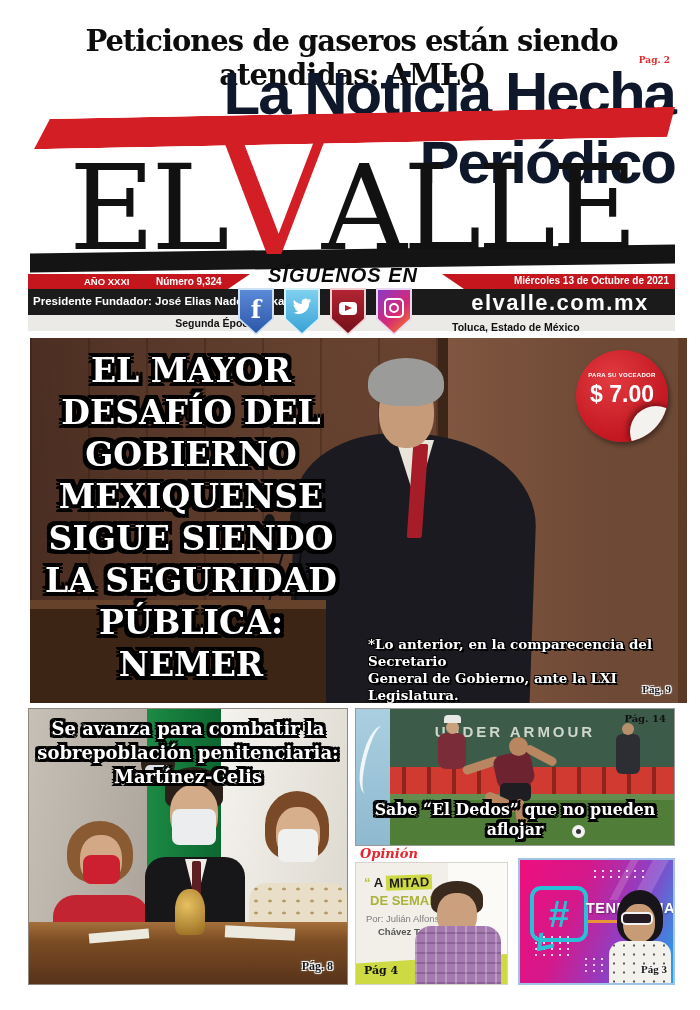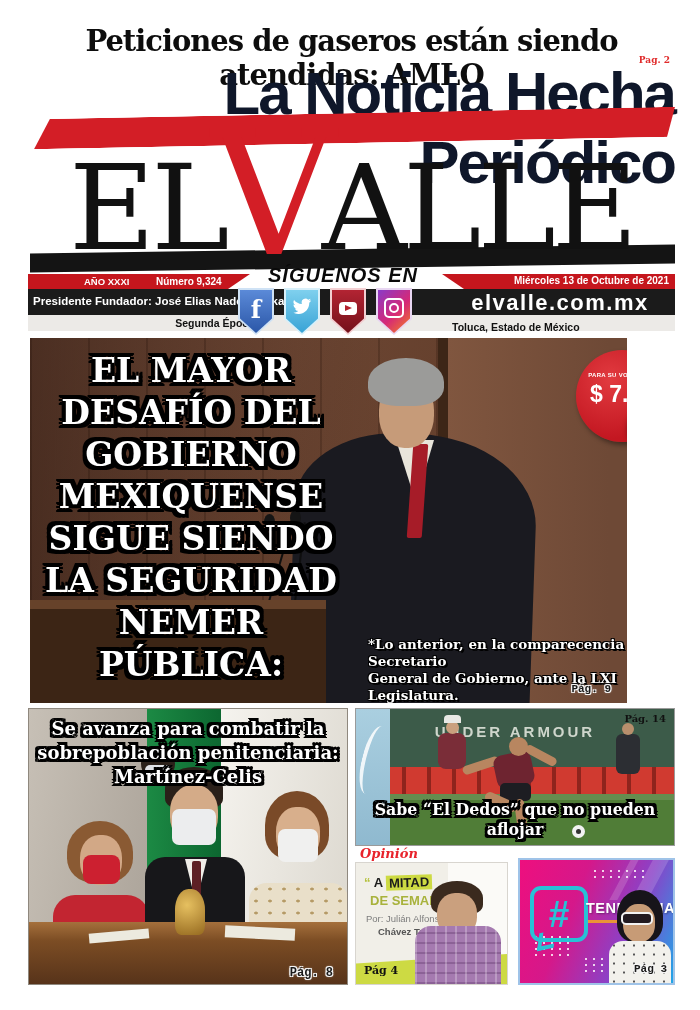--- a/index.html
+++ b/index.html
@@ -65,25 +65,25 @@
   .ig-cam:after{content:"";position:absolute;left:3px;top:3px;width:6px;height:6px;border:2px solid #fff;border-radius:50%;}
 
   
   .outl{color:#fff;font-family:"DejaVu Serif",serif;font-weight:bold;
         text-shadow:-2px -2px 0 #000,2px -2px 0 #000,-2px 2px 0 #000,2px 2px 0 #000,
                     0 -3px 0 #000,0 3px 0 #000,-3px 0 0 #000,3px 0 0 #000,
                     3px 3px 0 #000,-3px 3px 0 #000,3px -3px 0 #000,-3px -3px 0 #000;}
   .outl-big{text-shadow:-3px -3px 0 #000,3px -3px 0 #000,-3px 3px 0 #000,3px 3px 0 #000,
                     0 -4px 0 #000,0 4px 0 #000,-4px 0 0 #000,4px 0 0 #000,
                     4px 4px 0 #000,-4px 4px 0 #000,4px -4px 0 #000,-4px -4px 0 #000;}
-  .pag-dark{font-family:Liberation Mono, monospace;font-weight:bold;color:#1a1a1a;
+  .pag-dark{font-family:Liberation Serif, serif;font-weight:bold;color:#1a1a1a;
         text-shadow:1px 1px 0 #f5f5f5,-1px -1px 0 #f5f5f5,1px -1px 0 #f5f5f5,-1px 1px 0 #f5f5f5,0 0 3px #fff;}
 
   
-  .main-photo{position:absolute;top:338px;left:30px;width:597px;height:365px;overflow:hidden;
+  .main-photo{position:absolute;top:338px;left:30px;width:657px;height:365px;overflow:hidden;
         background:linear-gradient(105deg,#7d5340 0%,#6a4431 45%,#5c3926 100%);}
   .wood-lines{position:absolute;inset:0;
         background:repeating-linear-gradient(90deg,rgba(30,12,4,.22) 0 2px,transparent 2px 58px);}
   .wood-frame{position:absolute;top:0;bottom:0;left:408px;width:10px;background:#3d2617;}
   .wood-panel{position:absolute;top:0;bottom:0;left:418px;width:230px;
         background:linear-gradient(90deg,#80563f,#6e4936 70%);}
   .photo-vignette{position:absolute;inset:0;
         background:linear-gradient(90deg,rgba(25,10,4,.5),rgba(25,10,4,.08) 45%,transparent 60%);}
   .mp-hair{position:absolute;left:338px;top:20px;width:76px;height:48px;background:#9b9b99;
         border-radius:50% 50% 38% 38%;}
@@ -150,21 +150,21 @@
   .ls-w2-mask{left:249px;top:120px;width:40px;height:33px;background:#f0f0ef;border-radius:7px;}
   .ls-w2-body{left:220px;top:174px;width:100px;height:88px;background:#e9dfc9;border-radius:18px 18px 0 0;
         background-image:radial-gradient(#b59a66 1.5px,transparent 2px);background-size:14px 12px;}
   .ls-desk{position:absolute;left:0;right:0;bottom:0;height:62px;
         background:linear-gradient(180deg,#a5703c 0%,#7c4d24 30%,#57331a 100%);z-index:5;}
   .ls-bell{position:absolute;left:146px;top:180px;width:30px;height:46px;z-index:6;
         background:radial-gradient(circle at 40% 35%,#e6c060,#95691f);border-radius:45% 45% 20% 20%;}
   .ls-paper{position:absolute;background:#eceadf;z-index:6;}
   .lsp1{left:60px;top:222px;width:60px;height:10px;transform:rotate(-5deg);}
   .lsp2{left:196px;top:218px;width:70px;height:12px;transform:rotate(3deg);}
-  .ls-pag{position:absolute;right:14px;bottom:4px;font-size:12px;z-index:8;}
+  .ls-pag{position:absolute;right:14px;bottom:10px;font-size:12px;z-index:8;}
 
   
   .soccer{position:absolute;top:708px;left:355px;width:320px;height:138px;overflow:hidden;
         background:#3c5b49;border:1px solid #9a9a9a;box-sizing:border-box;}
   .sc-banner{position:absolute;left:0;right:0;top:0;height:58px;background:#3c5b49;}
   .sc-banner-text{position:absolute;left:0;right:0;top:14px;text-align:center;color:#cfd6cc;
         font-weight:bold;font-size:15px;letter-spacing:3px;}
   .sc-cola{position:absolute;left:0;top:0;bottom:0;width:34px;
         background:linear-gradient(180deg,#aacfe0,#8fb9cf);z-index:2;}
   .sc-cola-swirl{position:absolute;left:6px;top:16px;width:20px;height:70px;border-left:4px solid #fff;
@@ -330,22 +330,22 @@
     <div class="mic mic2"></div>
     <div class="mp-podium"></div>
 
     <div class="main-headline outl outl-big">
       <div>EL MAYOR</div>
       <div>DESAFÍO DEL</div>
       <div>GOBIERNO</div>
       <div>MEXIQUENSE</div>
       <div>SIGUE SIENDO</div>
       <div>LA SEGURIDAD</div>
+      <div>PÚBLICA:</div>
       <div>NEMER</div>
-      <div>PÚBLICA:</div>
     </div>
 
     <div class="sticker">
       <div class="st-circle">
         <div class="st-curl"></div>
         <div class="st-label">PARA SU VOCEADOR</div>
         <div class="st-price">$ 7.00</div>
       </div>
     </div>
 

